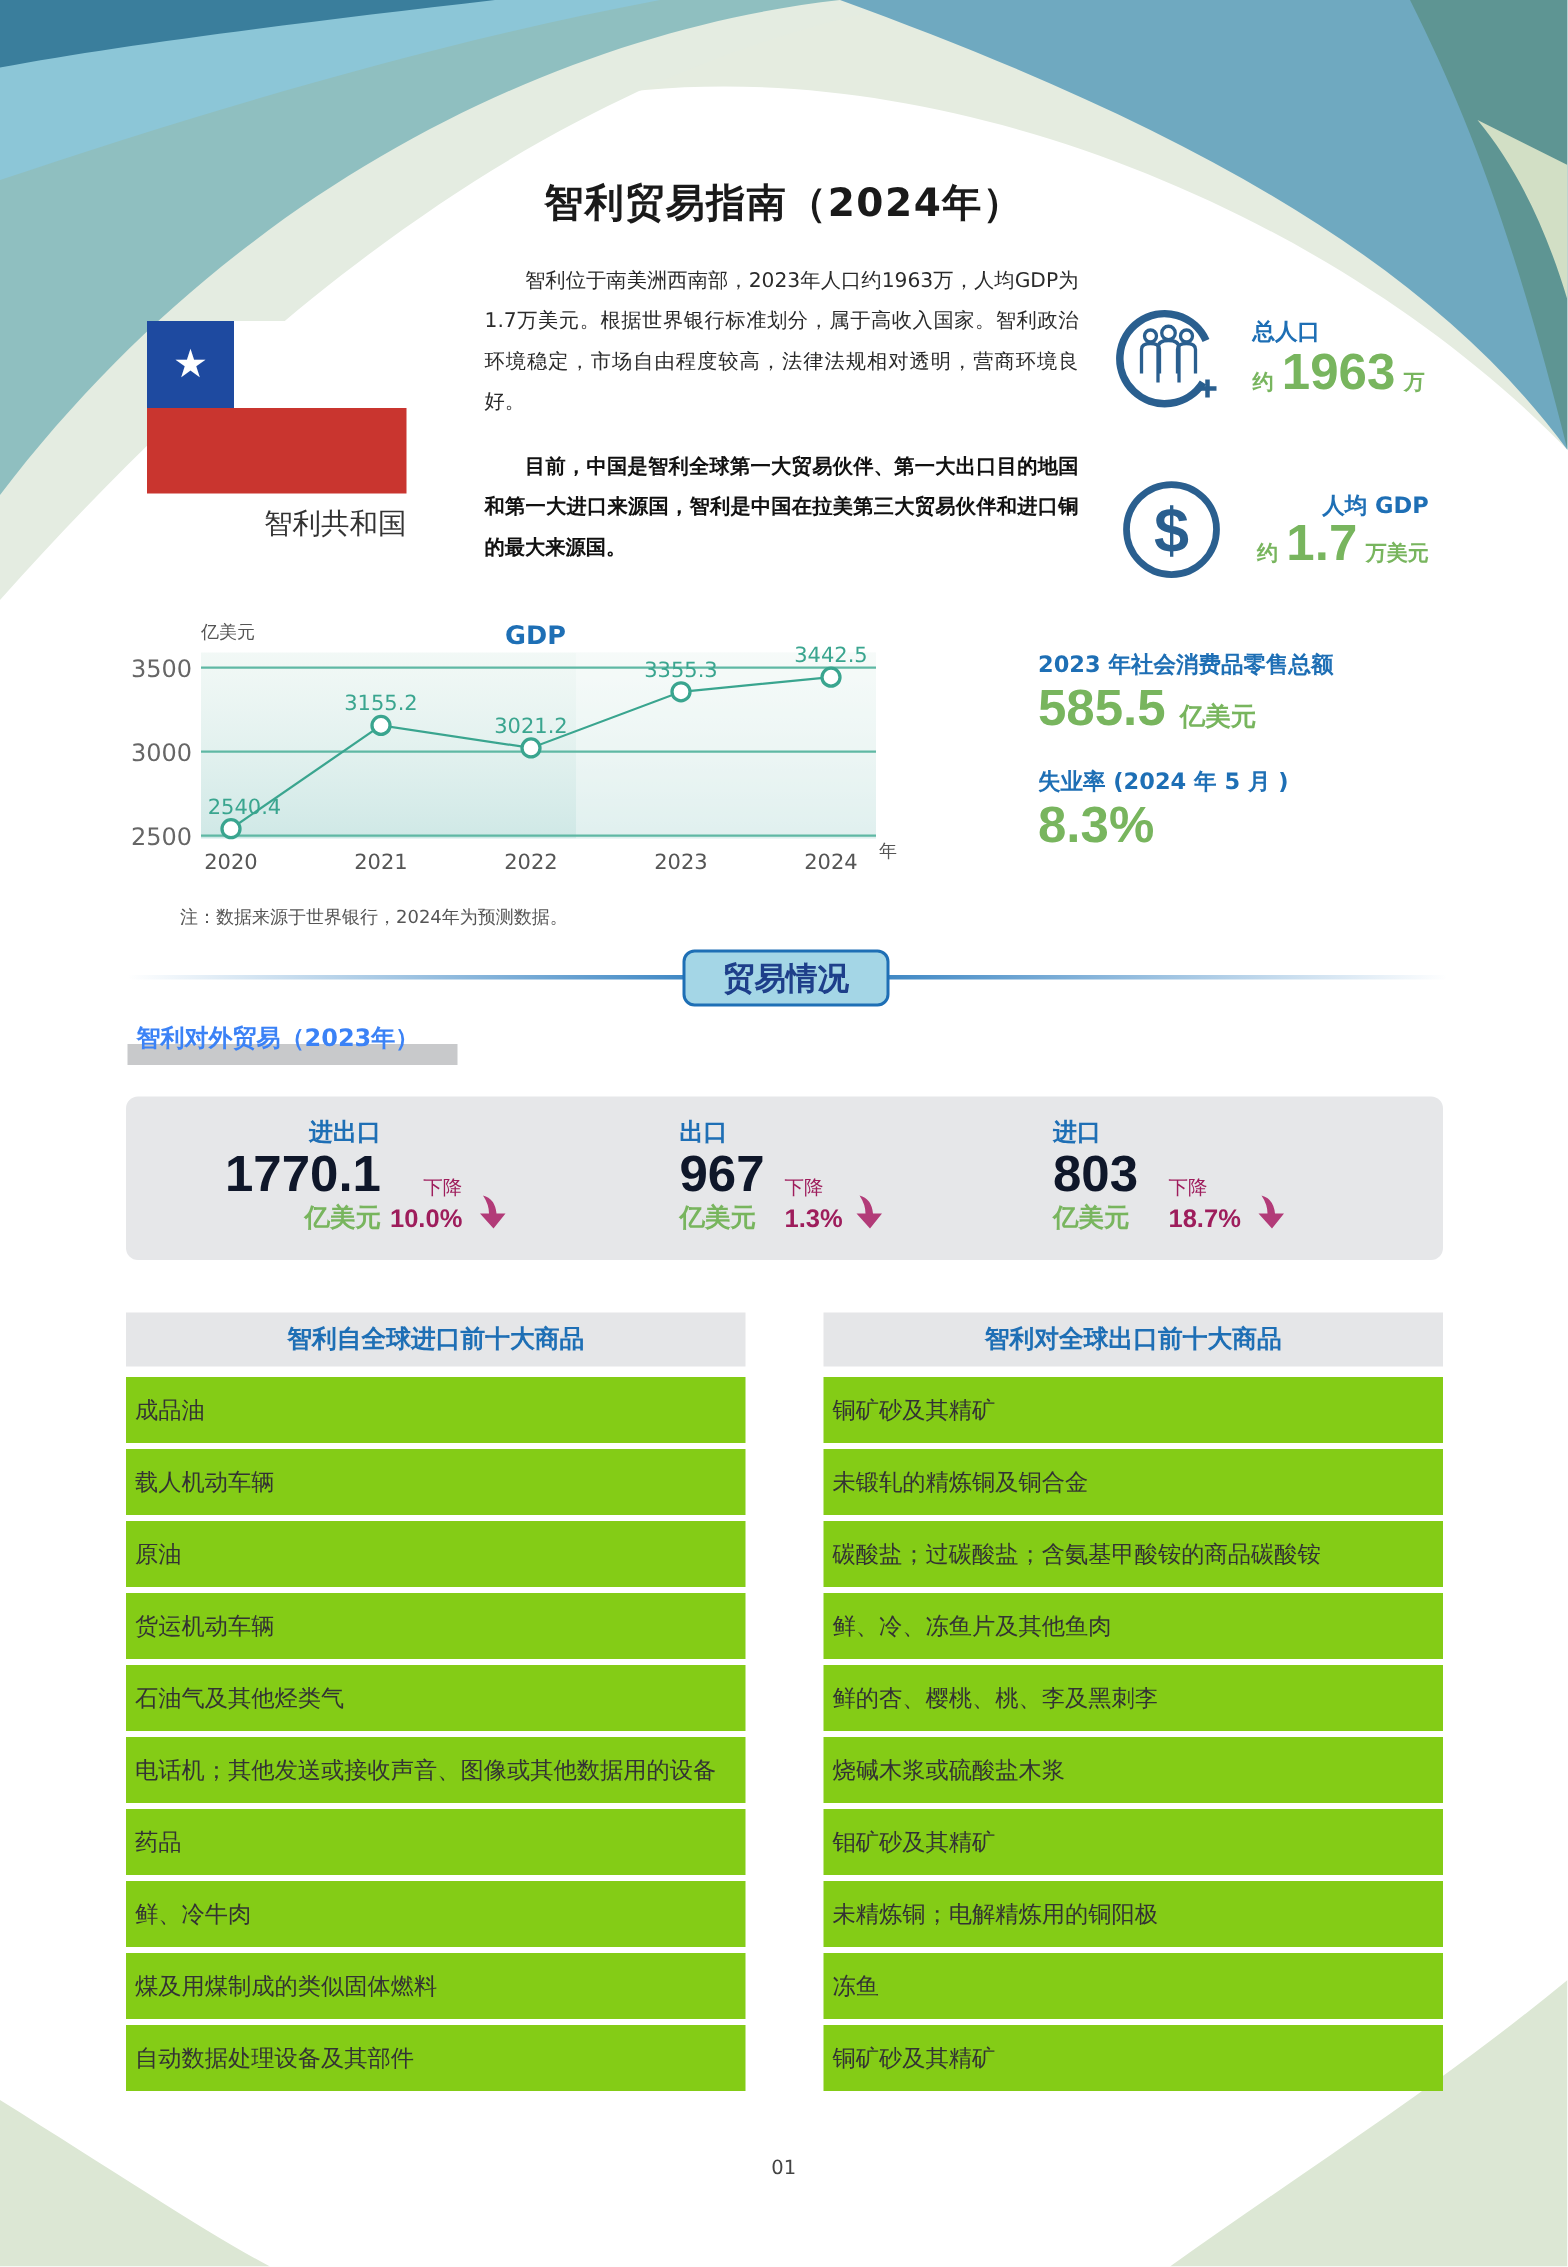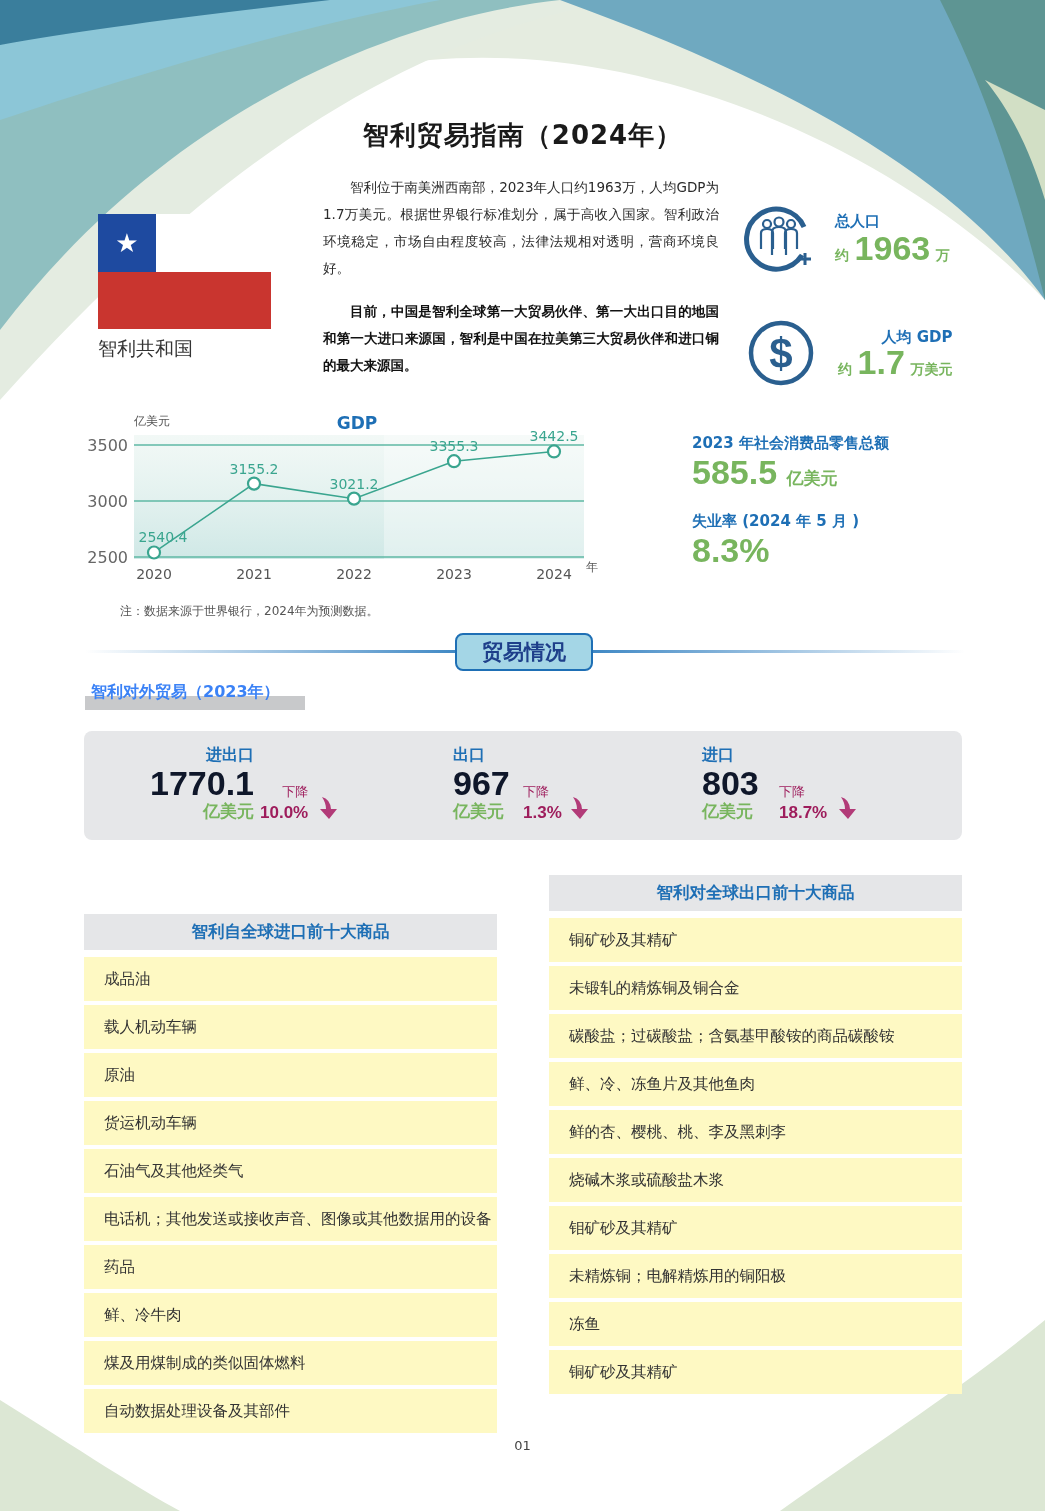--- a/index.html
+++ b/index.html
@@ -10,21 +10,21 @@
   }
   .bg { position: absolute; inset: 0; z-index: 0; }
   .abs { position: absolute; z-index: 1; }
 
   .title { left: 0; width: 1045px; top: 118px; text-align: center; font-size: 26px; font-weight: bold; color: #1a1a1a; letter-spacing: 1px; }
 
   .flag { left: 98px; top: 214px; width: 173px; height: 115px; }
   .flag .white { position: absolute; left: 0; top: 0; width: 100%; height: 50%; background: #fff; }
   .flag .blue { position: absolute; left: 0; top: 0; width: 58px; height: 50%; background: #1e4aa0; display: flex; align-items: center; justify-content: center; color: #fff; font-size: 26px; }
   .flag .red { position: absolute; left: 0; bottom: 0; width: 100%; height: 50%; background: #c9352f; }
-  .country { left: 98px; width: 173px; top: 336px; text-align: left; font-size: 19px; color: #333; }
+  .country { left: 98px; width: 173px; top: 336px; text-align: right; font-size: 19px; color: #333; }
 
   .intro { left: 323px; top: 174px; width: 396px; font-size: 13.5px; line-height: 27px; color: #2a2a2a; }
   .intro p { text-indent: 2em; text-align: justify; }
   .intro p.bold { font-weight: bold; color: #111; margin-top: 16px; }
 
   .stat-icon { width: 70px; height: 70px; }
   .stat-label { font-size: 15px; font-weight: bold; color: #1e6fb5; }
   .stat-value { color: #78b55e; font-weight: bold; }
   .stat-value .pre { font-size: 14px; }
   .stat-value .big { font-size: 34px; font-family: "Liberation Sans", sans-serif; }
@@ -51,21 +51,21 @@
   .trade-item .lab { font-size: 16px; font-weight: bold; color: #1e6fb5; }
   .trade-item .num { font-size: 34px; font-weight: bold; color: #0f172a; font-family: "Liberation Sans", sans-serif; line-height: 34px; }
   .trade-item .unit { font-size: 17px; font-weight: bold; color: #78b55e; }
   .trade-item .chg { position: absolute; top: 38px; }
   .trade-item .chg .d { font-size: 13px; color: #9e1d5c; }
   .trade-item .chg .p { font-size: 17px; font-weight: bold; color: #9e1d5c; margin-top: 2px; font-family: "Liberation Sans", sans-serif; }
   .arrow { position: absolute; width: 22px; height: 26px; }
 
   .table-col { width: 413px; }
   .t-head { height: 36px; background: #e5e6e8; display: flex; align-items: center; justify-content: center; font-size: 16.5px; font-weight: bold; color: #1e6fb5; }
-  .t-row { height: 44px; margin-top: 4px; background: #fef9c3; display: flex; align-items: center; padding-left: 20px; font-size: 15.5px; color: #333; line-height: 21px; }
+  .t-row { height: 44px; margin-top: 4px; background: #84cc16; display: flex; align-items: center; padding-left: 6px; font-size: 15.5px; color: #333; line-height: 21px; }
   .t-row:first-of-type { margin-top: 7px; }
 
   .page-num { left: 0; width: 1045px; top: 1438px; text-align: center; font-size: 13px; color: #444; }
 </style>
 </head>
 <body>
 
 <svg class="bg" width="1045" height="1511" viewBox="0 0 1045 1511">
   <path d="M0 0 H1045 V300 C900 150 650 40 430 60 C250 80 90 160 0 250 Z" fill="#e5ece0"></path>
   <path d="M0 0 H620 C450 30 250 120 0 400 Z" fill="#e4ece1"></path>
@@ -226,21 +226,21 @@
     <div class="chg" style="left:77px;">
       <div class="d">下降</div>
       <div class="p">18.7%</div>
     </div>
     <svg class="arrow" style="left:135px;top:50px;" viewBox="0 0 22 26">
         <path d="M4 2 Q12 4 13 14 H19 L11 24 L2 14 H8 Q8 8 4 2 Z" fill="#b23b78"></path>
       </svg>
   </div>
 </div>
 
-<div class="abs table-col" style="left:84px;top:875px;margin-top:39px;">
+<div class="abs table-col" style="left:84px;top:875px;">
   <div class="t-head">智利自全球进口前十大商品</div>
   <div id="imports-rows">
       <div class="t-row">成品油</div>
       <div class="t-row">载人机动车辆</div>
       <div class="t-row">原油</div>
       <div class="t-row">货运机动车辆</div>
       <div class="t-row">石油气及其他烃类气</div>
       <div class="t-row">电话机；其他发送或接收声音、图像或其他数据用的设备</div>
       <div class="t-row">药品</div>
       <div class="t-row">鲜、冷牛肉</div>

